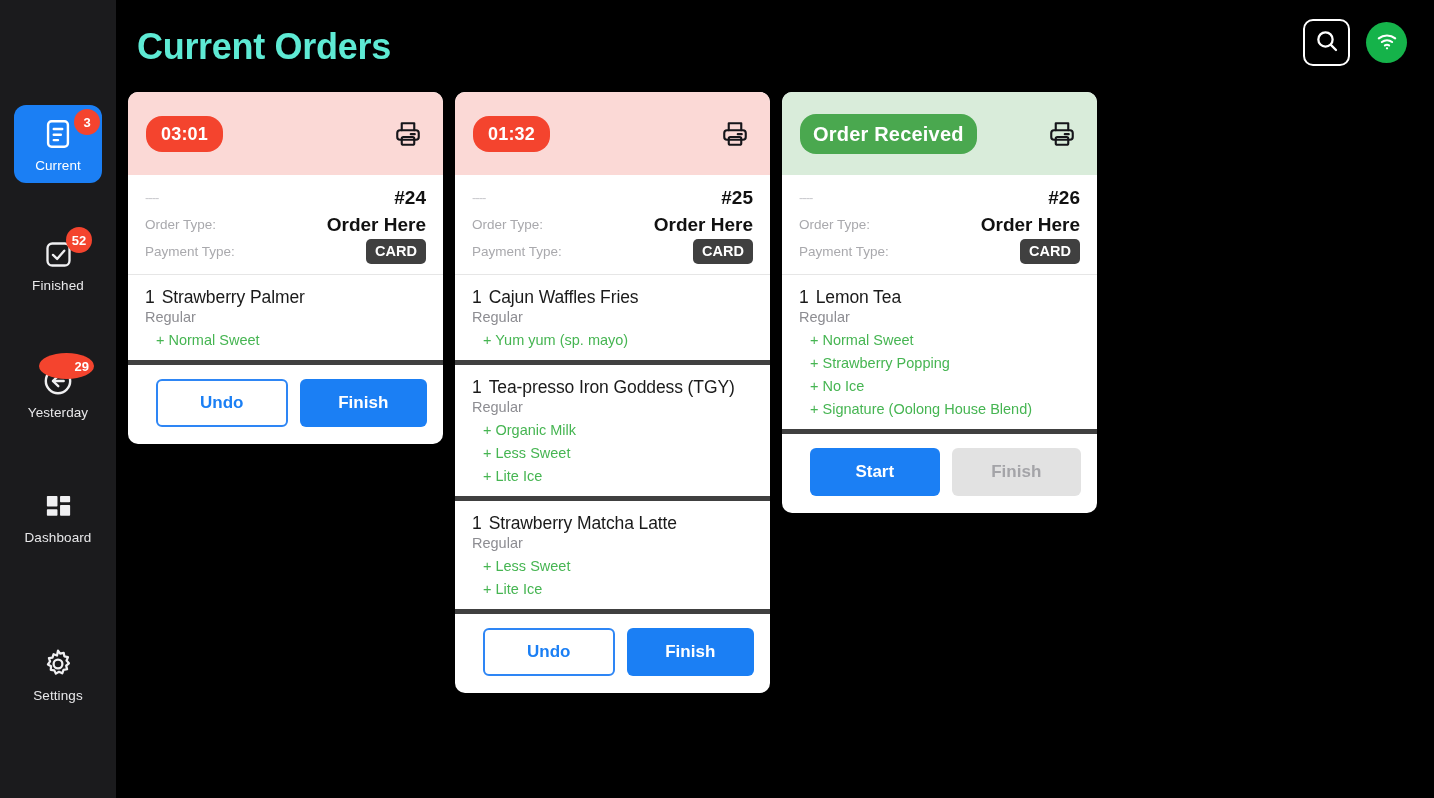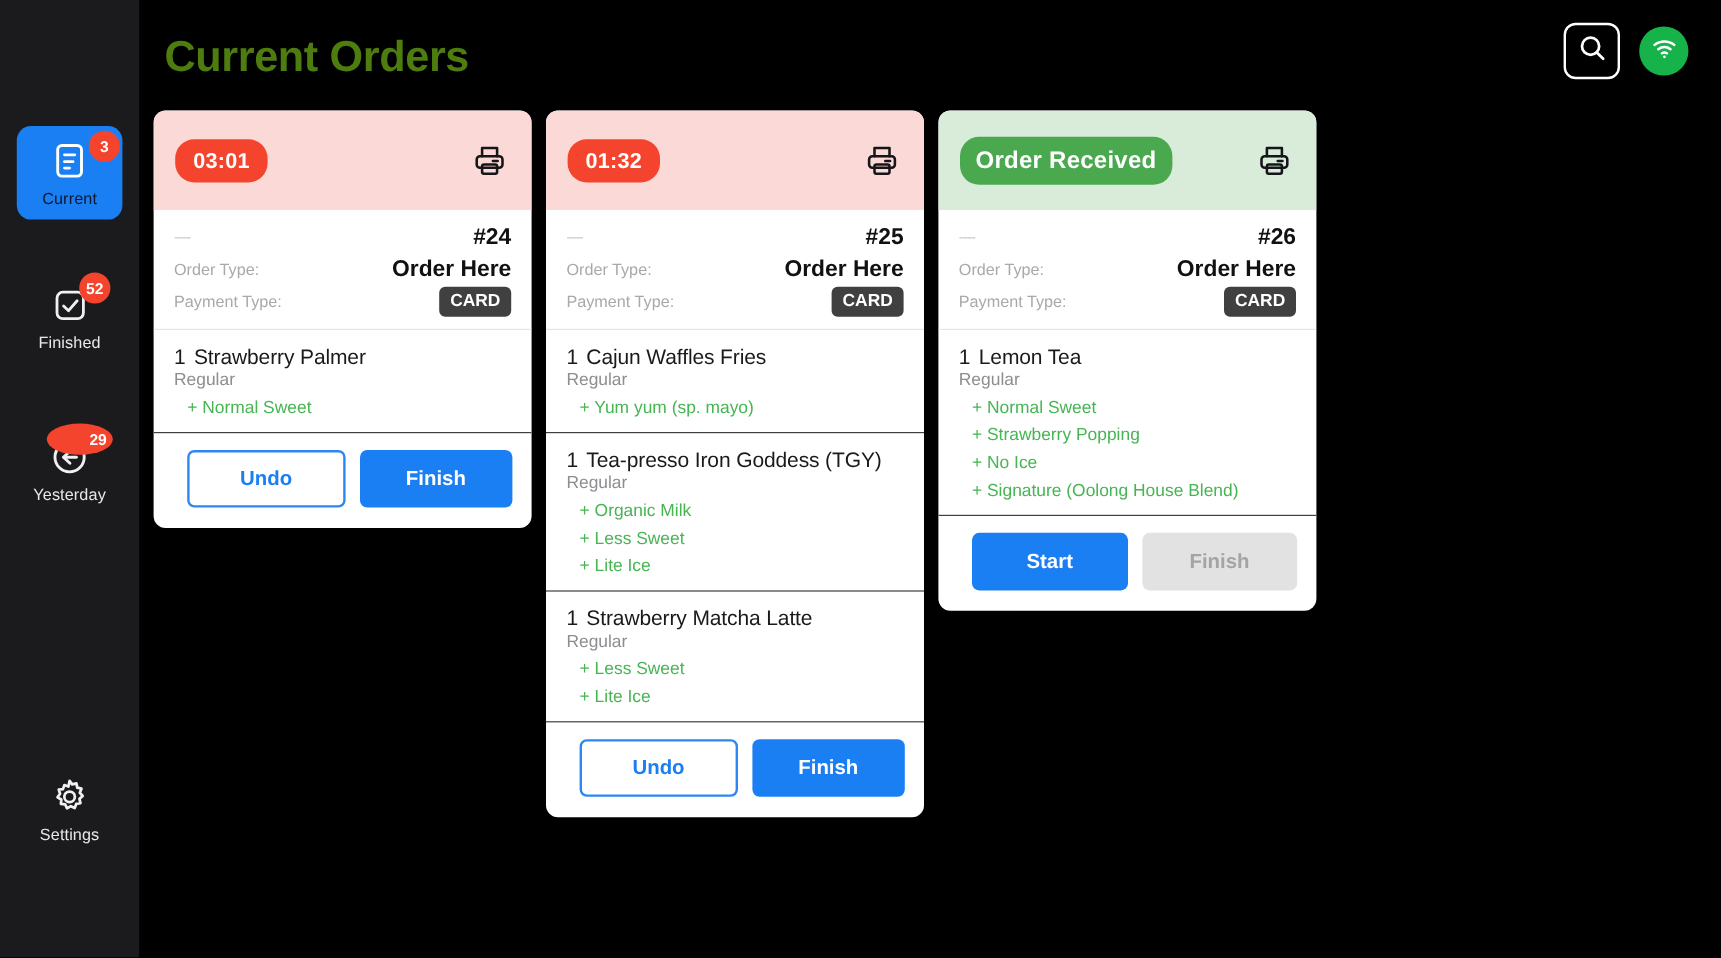--- a/index.html
+++ b/index.html
@@ -24,37 +24,37 @@
     cursor: pointer;
   }
   .nav-item .iconwrap { position: relative; width: 88px; display:flex; justify-content:center; align-items:center; }
   .nav-item .label {
     color: #e8e8ea; font-size: 13.5px; margin-top: 7px; letter-spacing: .1px;
   }
   .nav-item.active {
     background: #1b7ff4; border-radius: 12px;
     padding: 12px 0 10px 0; left: 14px; width: 88px;
   }
-  .nav-item.active .label { color: #0f172a; }
+  .nav-item.active .label { color: #ffffff; }
   .badge {
     position: absolute; border-radius: 50%;
     background: #f4442e; color: #fff;
     font-size: 13px; font-weight: 700;
     display: flex; align-items: center; justify-content: center;
     min-width: 26px; height: 26px; padding: 0 5px;
   }
   .badge.b-current { top: -8px; right: 2px; }
   .badge.b-finished { top: -11px; right: 10px; }
   .badge.b-yesterday { top: -11px; right: 8px; padding-left: 36px; }
 
   
   .main { flex: 1; position: relative; }
   .page-title {
     position: absolute; left: 21px; top: 26px;
-    color: #4d7c0f; font-size: 36px; font-weight: 700; letter-spacing: -.3px;
+    color: #5eead4; font-size: 36px; font-weight: 700; letter-spacing: -.3px;
   }
   .topright { position: absolute; right: 27px; top: 19px; display: flex; align-items: center; gap: 16px; }
   .search-btn {
     width: 47px; height: 47px; border: 2px solid #ffffff; border-radius: 10px;
     display: flex; align-items: center; justify-content: center; cursor: pointer;
     background: transparent;
   }
   .wifi-btn {
     width: 41px; height: 41px; border-radius: 50%; background: #15b34a;
     display: flex; align-items: center; justify-content: center; cursor: pointer;
@@ -84,21 +84,21 @@
   .meta { padding: 9px 17px 9px 17px; border-bottom: 1px solid #e6e6e6; }
   .meta-row { display: flex; justify-content: space-between; align-items: center; height: 27px; }
   .meta-k { color: #a9a9ad; font-size: 13.5px; }
   .meta-k.dashes { color: #c9c9cd; letter-spacing: -1px; font-size: 13px; }
   .meta-v { color: #111; font-weight: 700; font-size: 19px; }
   .card-chip {
     background: #404040; color: #fff; font-weight: 700; font-size: 14.5px;
     border-radius: 5px; padding: 4px 9px; line-height: 1.15;
   }
 
-  .item { padding: 12px 16px 12px 17px; border-bottom: 1px solid #404040; }
+  .item { padding: 12px 16px 12px 17px; border-bottom: 5px solid #404040; }
   .item-title { font-size: 17.5px; color: #1a1a1a; font-weight: 500; letter-spacing: -.1px; }
   .item-title .qty { font-weight: 400; margin-right: 7px; }
   .item-size { font-size: 14.5px; color: #8d8d92; margin-top: 1px; }
   .opt { font-size: 14.5px; color: #46b552; margin-top: 7px; padding-left: 11px; font-weight: 500; }
 
   .actions { display: flex; gap: 12px; padding: 14px 16px 17px 28px; }
   .btn {
     flex: 1; height: 48px; border-radius: 6px; font-size: 17px; font-weight: 700;
     display: flex; align-items: center; justify-content: center; cursor: pointer;
     border: none; font-family: inherit;
@@ -143,20 +143,31 @@
         <svg width="34" height="34" viewBox="0 0 24 24" fill="none" stroke="#f0f0f2" stroke-width="1.7" stroke-linecap="round" stroke-linejoin="round">
           <circle cx="12" cy="12" r="8.6"></circle>
           <polyline points="12.2,8.4 8.4,12 12.2,15.6"></polyline>
           <line x1="8.6" y1="12" x2="16" y2="12"></line>
         </svg>
         <div class="badge b-yesterday">29</div>
       </div>
       <div class="label">Yesterday</div>
     </div>
 
+    <div class="nav-item" style="top:492px;">
+      <div class="iconwrap">
+        <svg width="31" height="31" viewBox="0 0 24 24" fill="#f0f0f2">
+          <rect x="3" y="3" width="8.2" height="8.2" rx="0.6"></rect>
+          <rect x="13.2" y="3" width="7.8" height="5" rx="0.6"></rect>
+          <rect x="3" y="13.4" width="8.2" height="5" rx="0.6"></rect>
+          <rect x="13.2" y="10" width="7.8" height="8.4" rx="0.6"></rect>
+        </svg>
+      </div>
+      <div class="label">Dashboard</div>
+    </div>
 
     <div class="nav-item" style="top:647px;">
       <div class="iconwrap">
         <svg width="34" height="34" viewBox="0 0 24 24" fill="none" stroke="#f0f0f2" stroke-width="1.6" stroke-linejoin="round">
           <circle cx="12" cy="12" r="3.1"></circle>
           <path d="M12 2.6l1.5 2.1 2.5-.6.5 2.5 2.5.6-1 2.4 1.7 1.9-1.9 1.7.6 2.5-2.5.5-.9 2.4-2.3-1.1-2.2 1.3-1.1-2.3-2.5-.3.2-2.6-2.2-1.3 1.5-2.1-.8-2.4 2.5-.3.8-2.4 2.4.9z"></path>
         </svg>
       </div>
       <div class="label">Settings</div>
     </div>

